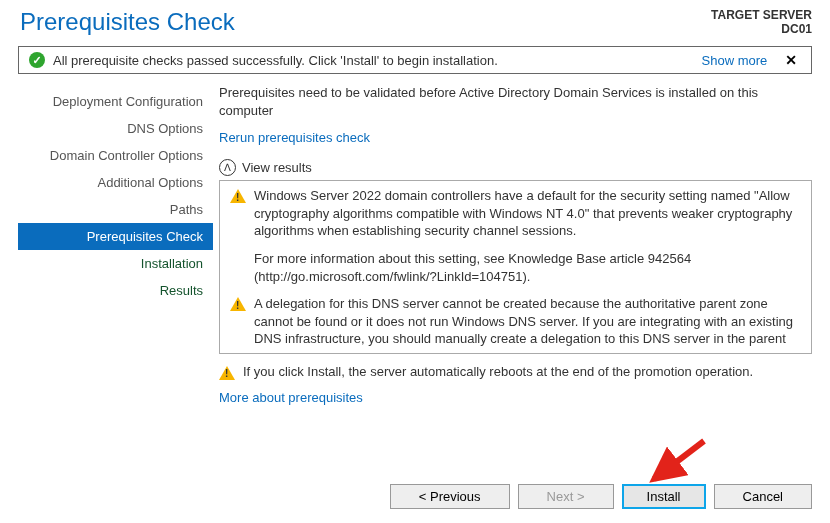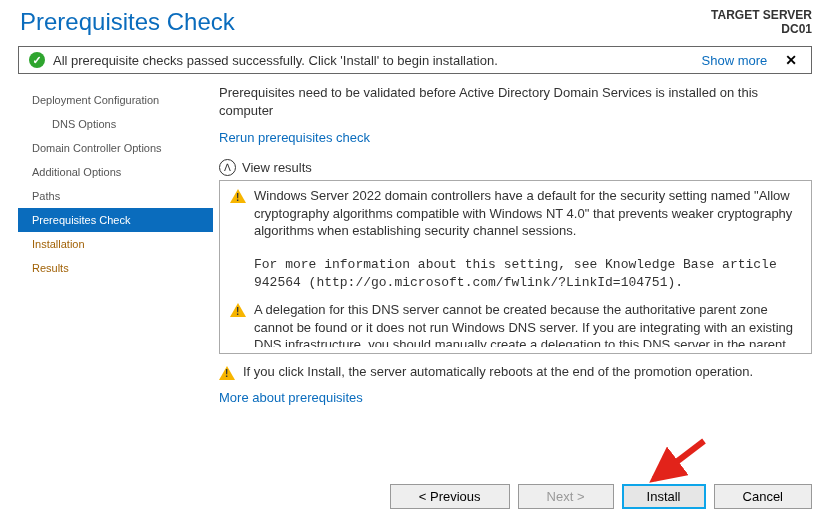--- a/index.html
+++ b/index.html
@@ -10,40 +10,40 @@
   .target { text-align: right; font-size: 12px; color: #333; }
   .target-label { font-weight: 600; }
   .target-name { font-weight: 600; }
   .status-bar { margin: 4px 18px 10px 18px; border: 1px solid #666; padding: 5px 10px; display: flex; align-items: center; gap: 8px; font-size: 13px; }
   .status-check { width:16px; height:16px; border-radius:50%; background:#2fa52f; display:inline-flex; align-items:center; justify-content:center; color:#fff; font-size:11px; font-weight:bold; }
   .status-text { flex: 1; color:#333; }
   .show-more { color:#0a6cbd; font-size:12px; margin-right:6px; cursor:pointer; }
   .close-x { font-weight:bold; font-size:14px; cursor:pointer; padding:0 4px; }
   .body { display:flex; flex:1; min-height:0; padding: 0 18px 0 18px; }
   .sidebar { width: 195px; flex-shrink:0; padding-top:4px; }
-  .side-item { font-size: 11px; color:#555; padding: 6px 10px 6px 14px; cursor:pointer; }
+  .side-item { font-size: 13px; color:#555; padding: 6px 10px 6px 14px; cursor:pointer;text-align:right; }
   .side-item.indent { padding-left: 34px; }
   .side-item.active { background:#0a6cbd; color:#fff; }
-  .side-item.disabled { color:#a16207; cursor:default; }
+  .side-item.disabled { color:#14532d; cursor:default; }
   .main { flex:1; display:flex; flex-direction:column; font-size: 13px; color:#333; padding-left: 6px; min-width:0; }
   .intro { margin-bottom: 10px; line-height:1.4; }
   .link { color:#0a6cbd; font-size:13px; cursor:pointer; }
   .view-results { display:flex; align-items:center; gap:6px; margin-top:14px; margin-bottom:4px; }
   .chev-circle { width:17px; height:17px; border:1.5px solid #333; border-radius:50%; display:inline-flex; align-items:center; justify-content:center; font-size:10px; }
   .results-box { border:1px solid #aaa; padding:6px 4px 6px 10px; flex:0 0 auto; height: 174px; display:flex; }
   .results-scroll { flex:1; overflow-y:auto; padding-right: 4px; }
   .results-scroll::-webkit-scrollbar { width:15px; }
   .results-scroll::-webkit-scrollbar-track { background:#f1f1f1; }
   .results-scroll::-webkit-scrollbar-thumb { background:#c1c1c1; }
   .results-scroll::-webkit-scrollbar-button { background:#e8e8e8; height:15px; }
   .warn-item { display:flex; gap:8px; margin-bottom:10px; line-height:1.35; }
   .warn-icon { flex-shrink:0; width:0; height:0; border-left:8px solid transparent; border-right:8px solid transparent; border-bottom:14px solid #f7b500; margin-top:2px; position:relative; }
   .warn-icon::after { content:"!"; position:absolute; left:-2px; top:2px; font-size:10px; font-weight:bold; color:#333; }
   .warn-text { flex:1; color:#333; }
-  .warn-text p { margin-top:16px;font-family:Liberation Mono, monospace; }
+  .warn-text p { margin-top:10px; }
   .footer-warn { display:flex; gap:8px; margin-top:10px; align-items:flex-start; }
   .more-link { margin-top:10px; }
   .button-bar { display:flex; justify-content:flex-end; gap:8px; padding: 10px 18px 14px 0; }
   .btn { min-width:84px; padding:4px 28px; font-size:13px; background:#eee; border:1px solid #999; cursor:pointer; text-align:center; }
   .btn:disabled { color:#999; cursor:default; }
   .btn.default { border:2px solid #0ea5e9; background:#e6e6e6; padding:3px 13px; }
   .arrow { position:absolute; right:120px; bottom:36px; pointer-events:none; }
 </style>
 </head>
 <body>

